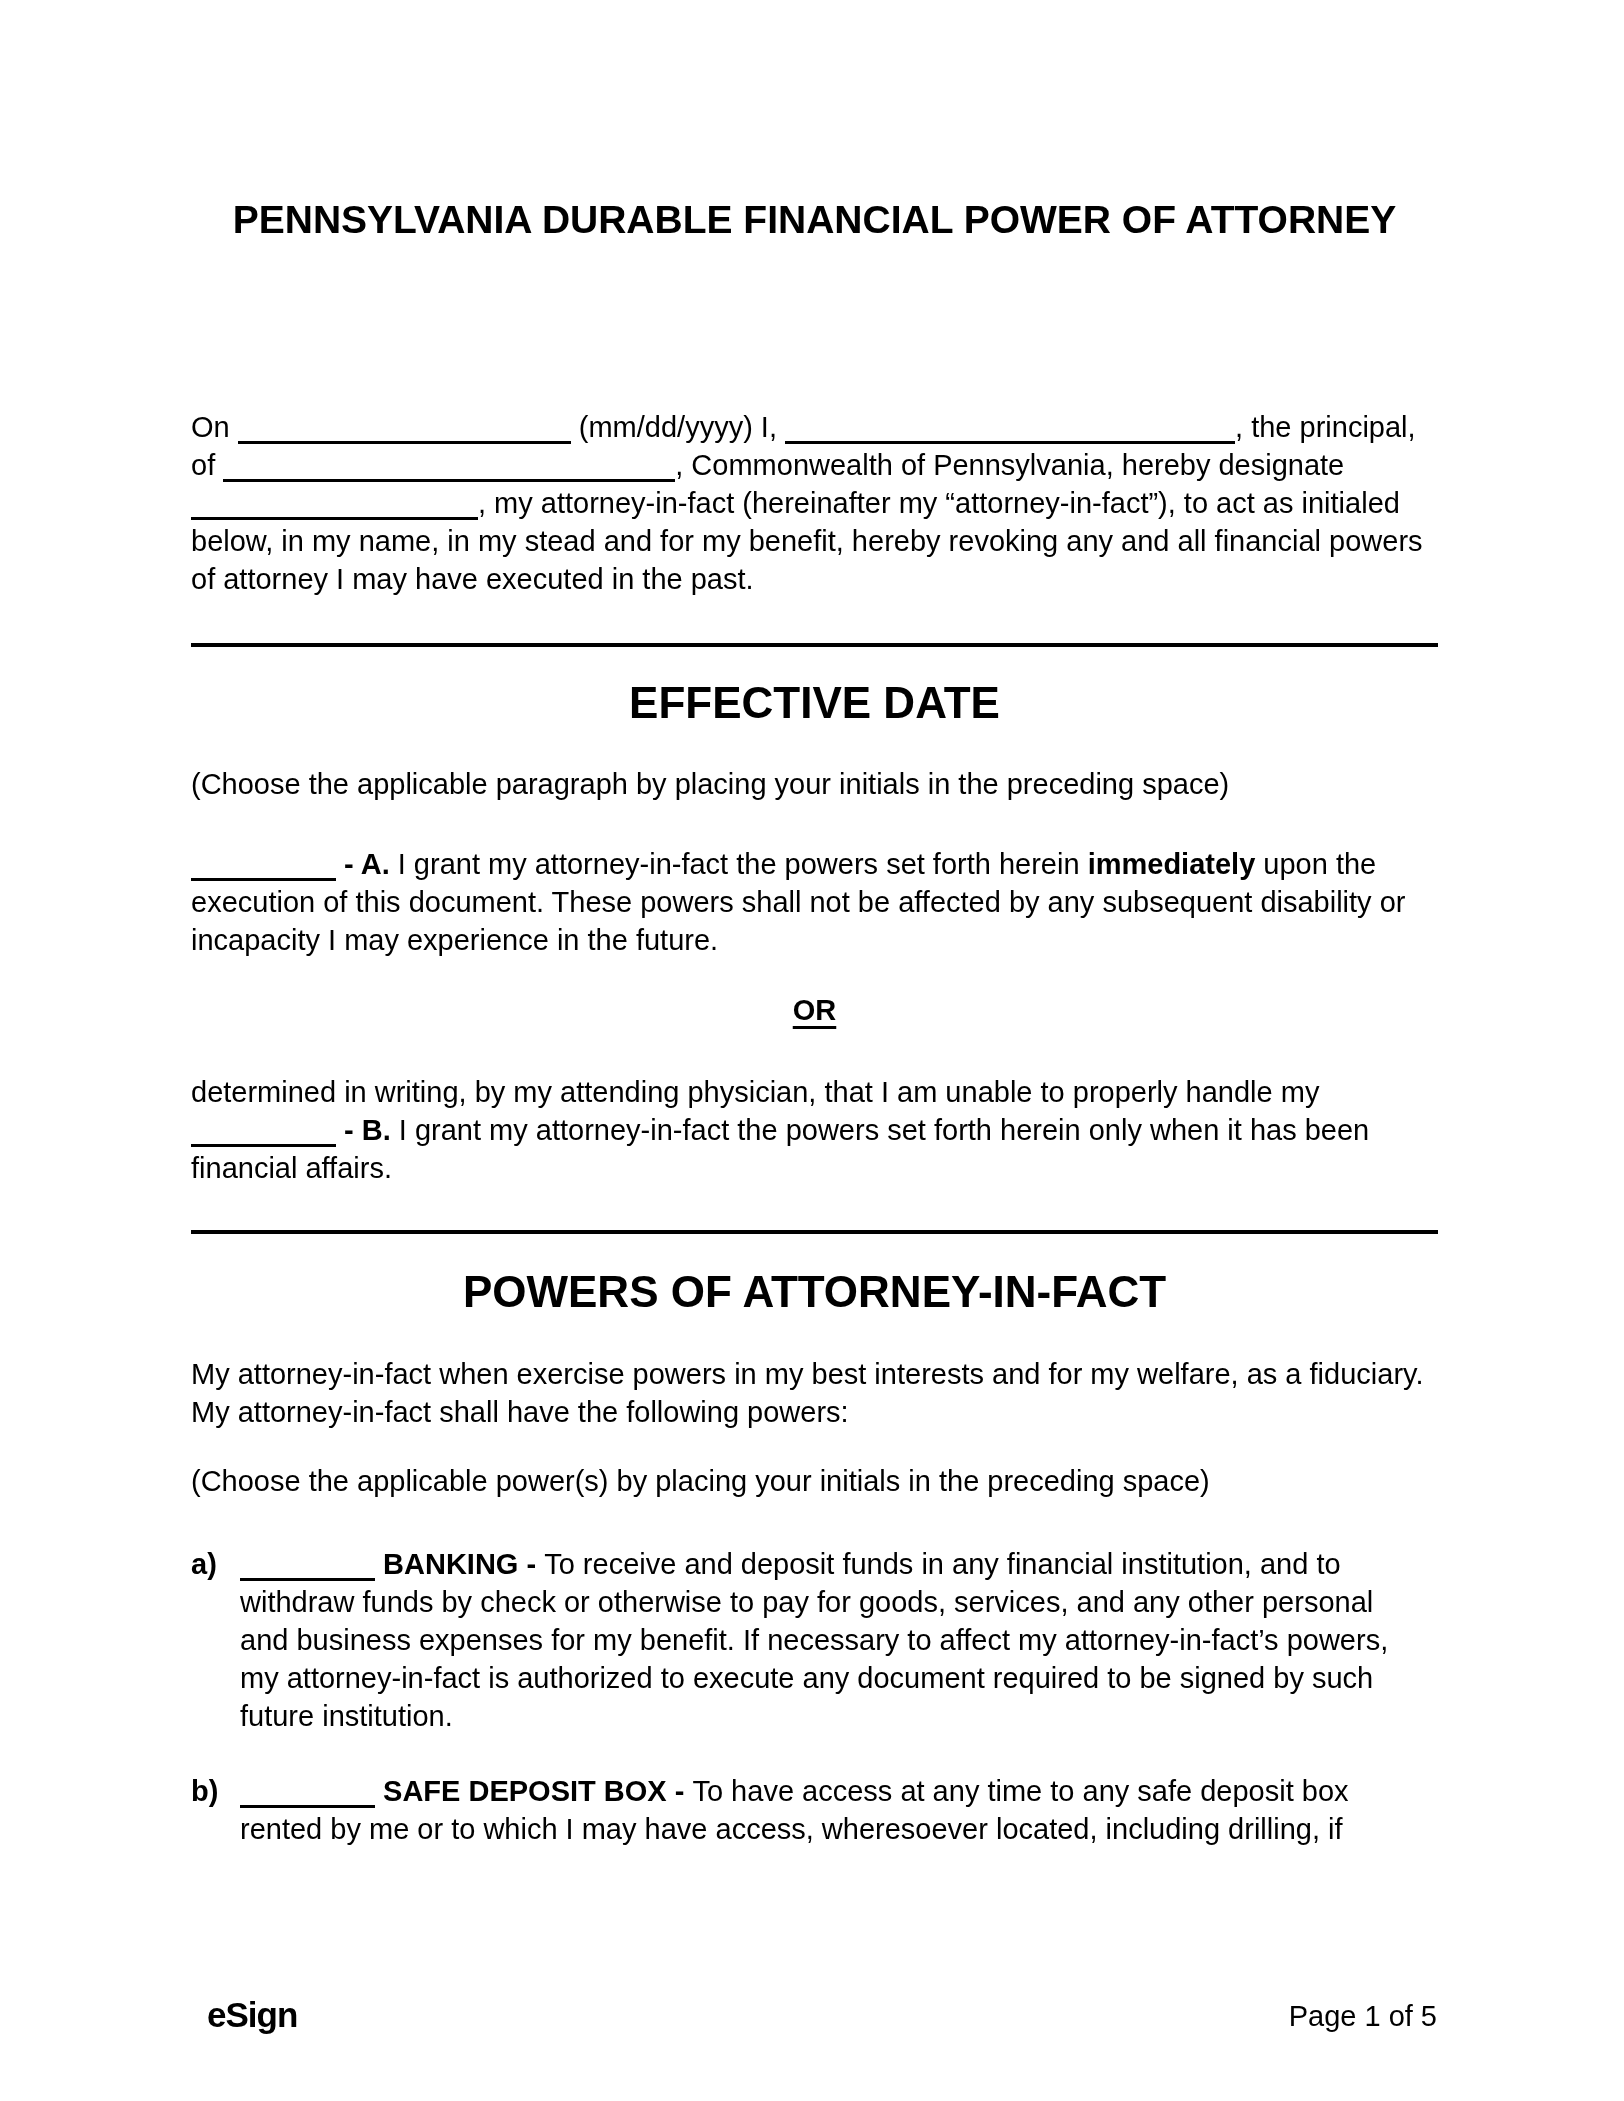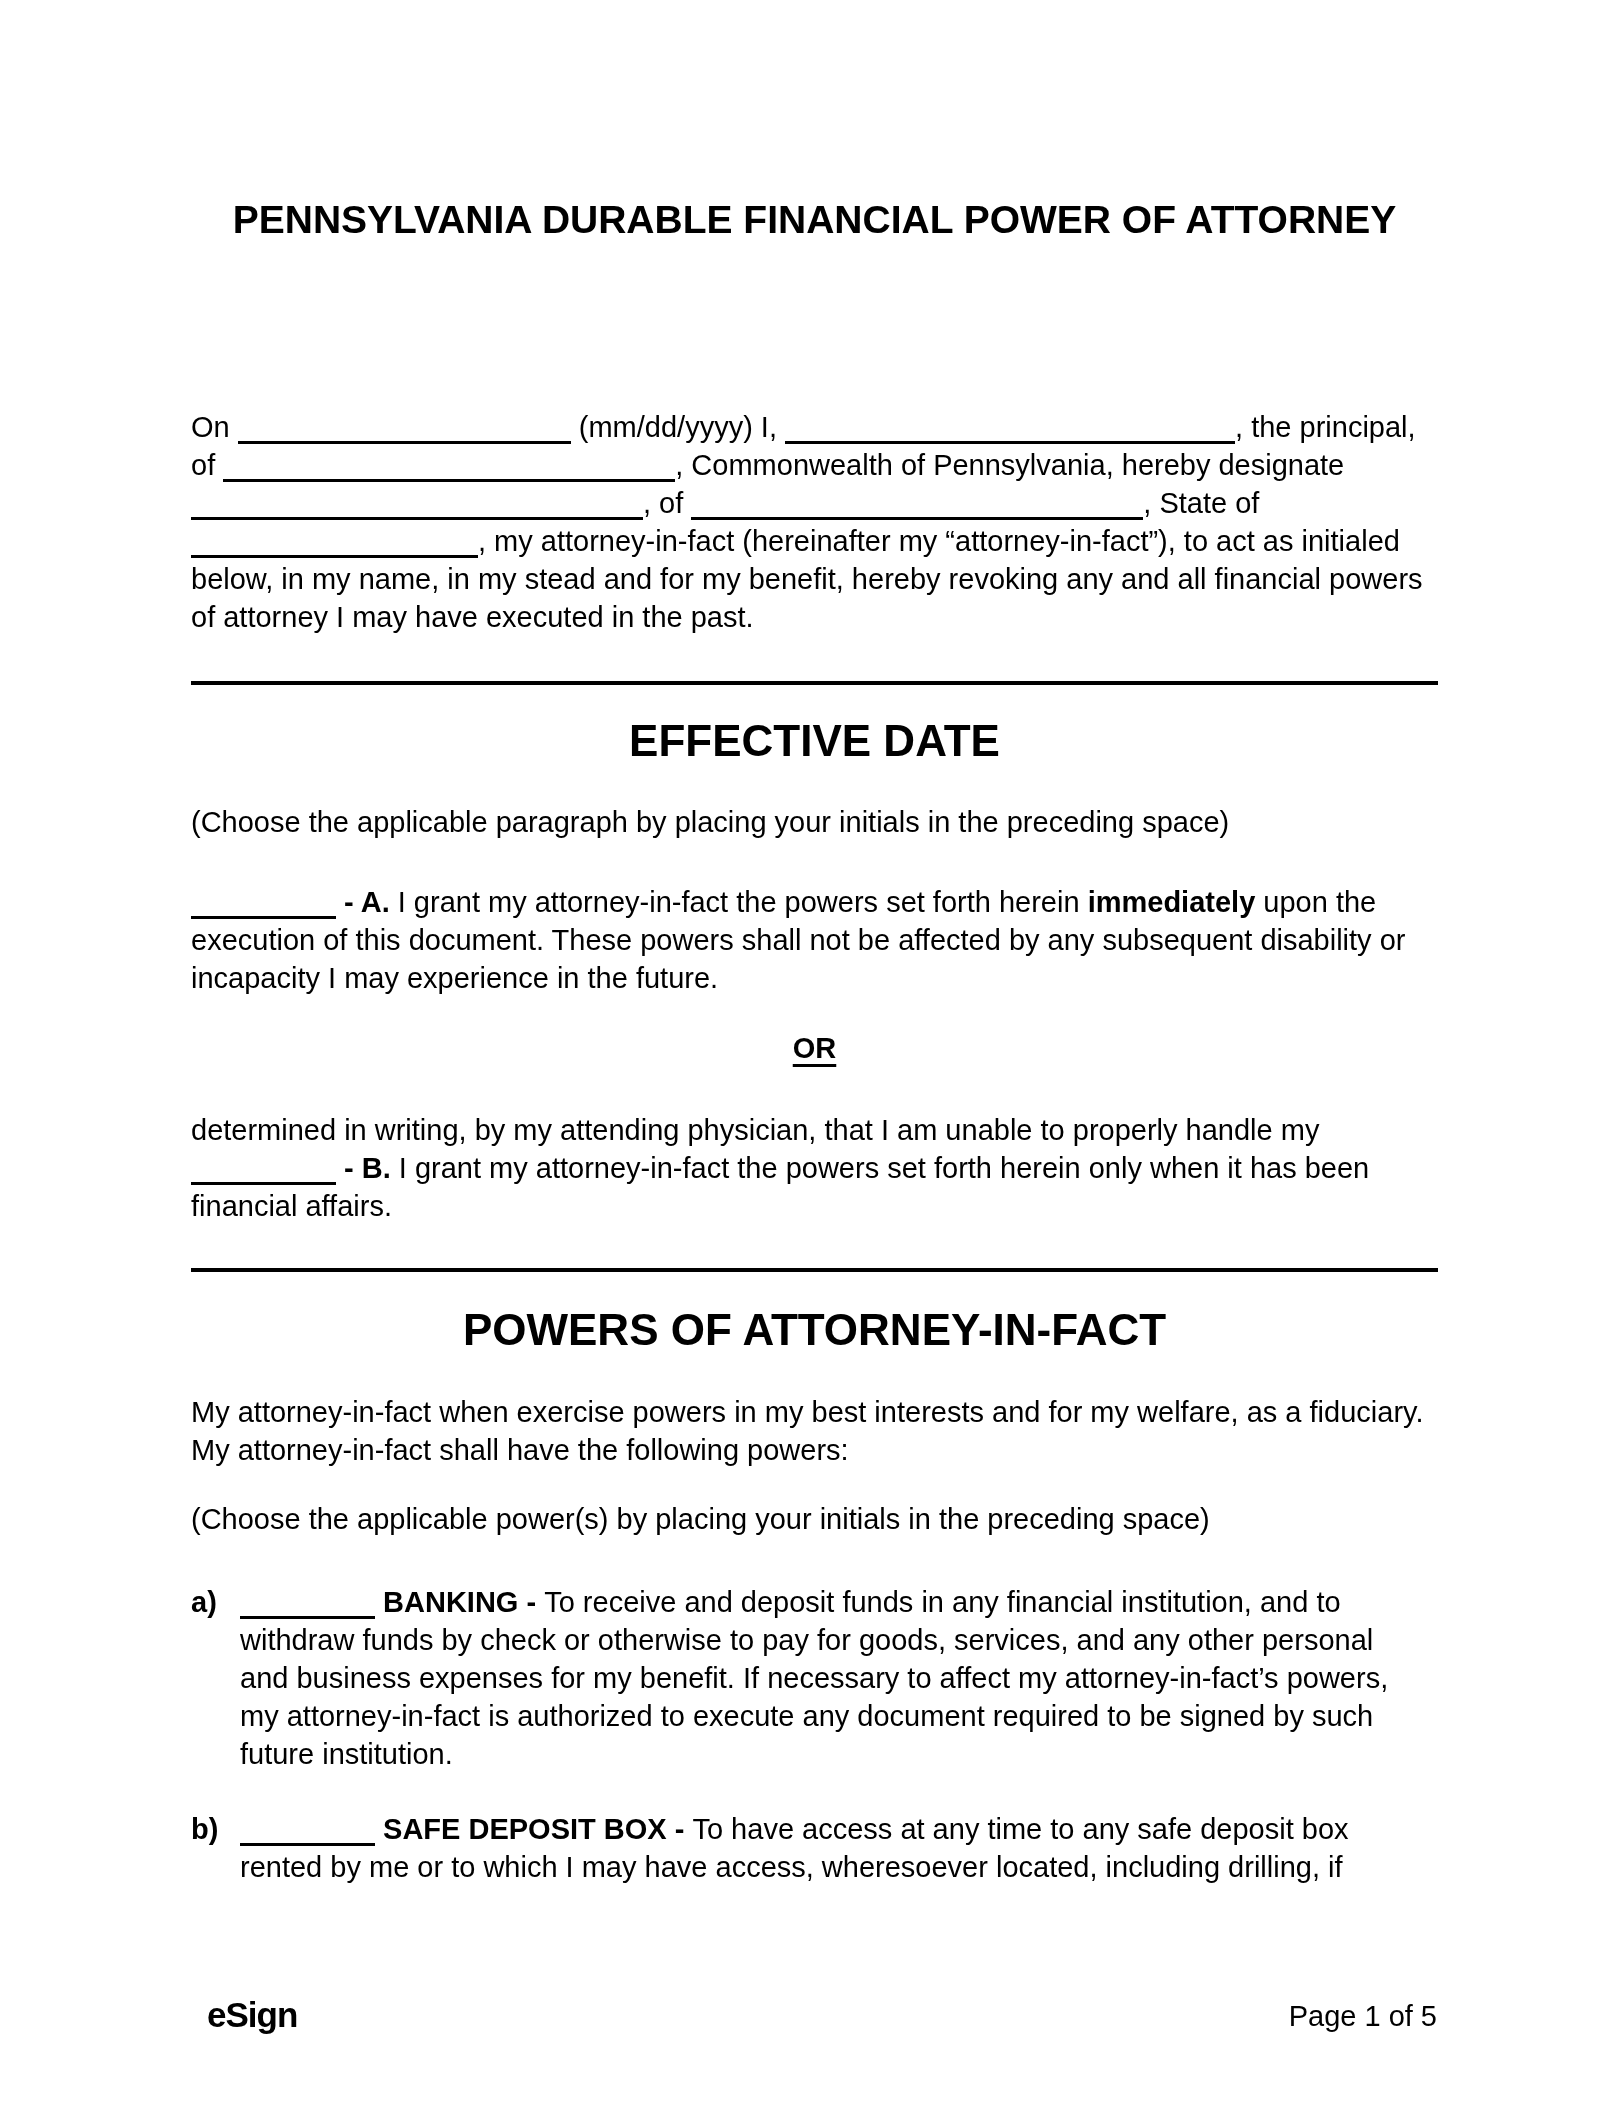--- a/index.html
+++ b/index.html
@@ -74,21 +74,20 @@
 </head>
 <body>
 
 <div class="page">
 
   <h1 class="doc-title">PENNSYLVANIA DURABLE FINANCIAL POWER OF ATTORNEY</h1>
 
   <div class="intro">
       <div class="tline"><span>On </span><span class="blank" style="width: 333px;"></span><span> (mm/dd/yyyy) I, </span><span class="blank" style="width: 450px;"></span><span>, the principal,</span></div>
       <div class="tline"><span>of </span><span class="blank" style="width: 452px;"></span><span>, Commonwealth of Pennsylvania, hereby designate</span></div>
-      <div class="tline"><span class="blank" style="width: 452px;"></span><span>, of </span><span class="blank" style="width: 452px;"></span><span>, State of</span></div>
       <div class="tline"><span class="blank" style="width: 287px;"></span><span>, my attorney-in-fact (hereinafter my “attorney-in-fact”), to act as initialed</span></div>
       <div class="tline"><span>below, in my name, in my stead and for my benefit, hereby revoking any and all financial powers</span></div>
       <div class="tline"><span>of attorney I may have executed in the past.</span></div>
     </div>
 
   <div class="rule rule1"></div>
 
   <h2 class="section-heading h-ed">EFFECTIVE DATE</h2>
 
   <div class="choose-note">(Choose the applicable paragraph by placing your initials in the preceding space)</div>

